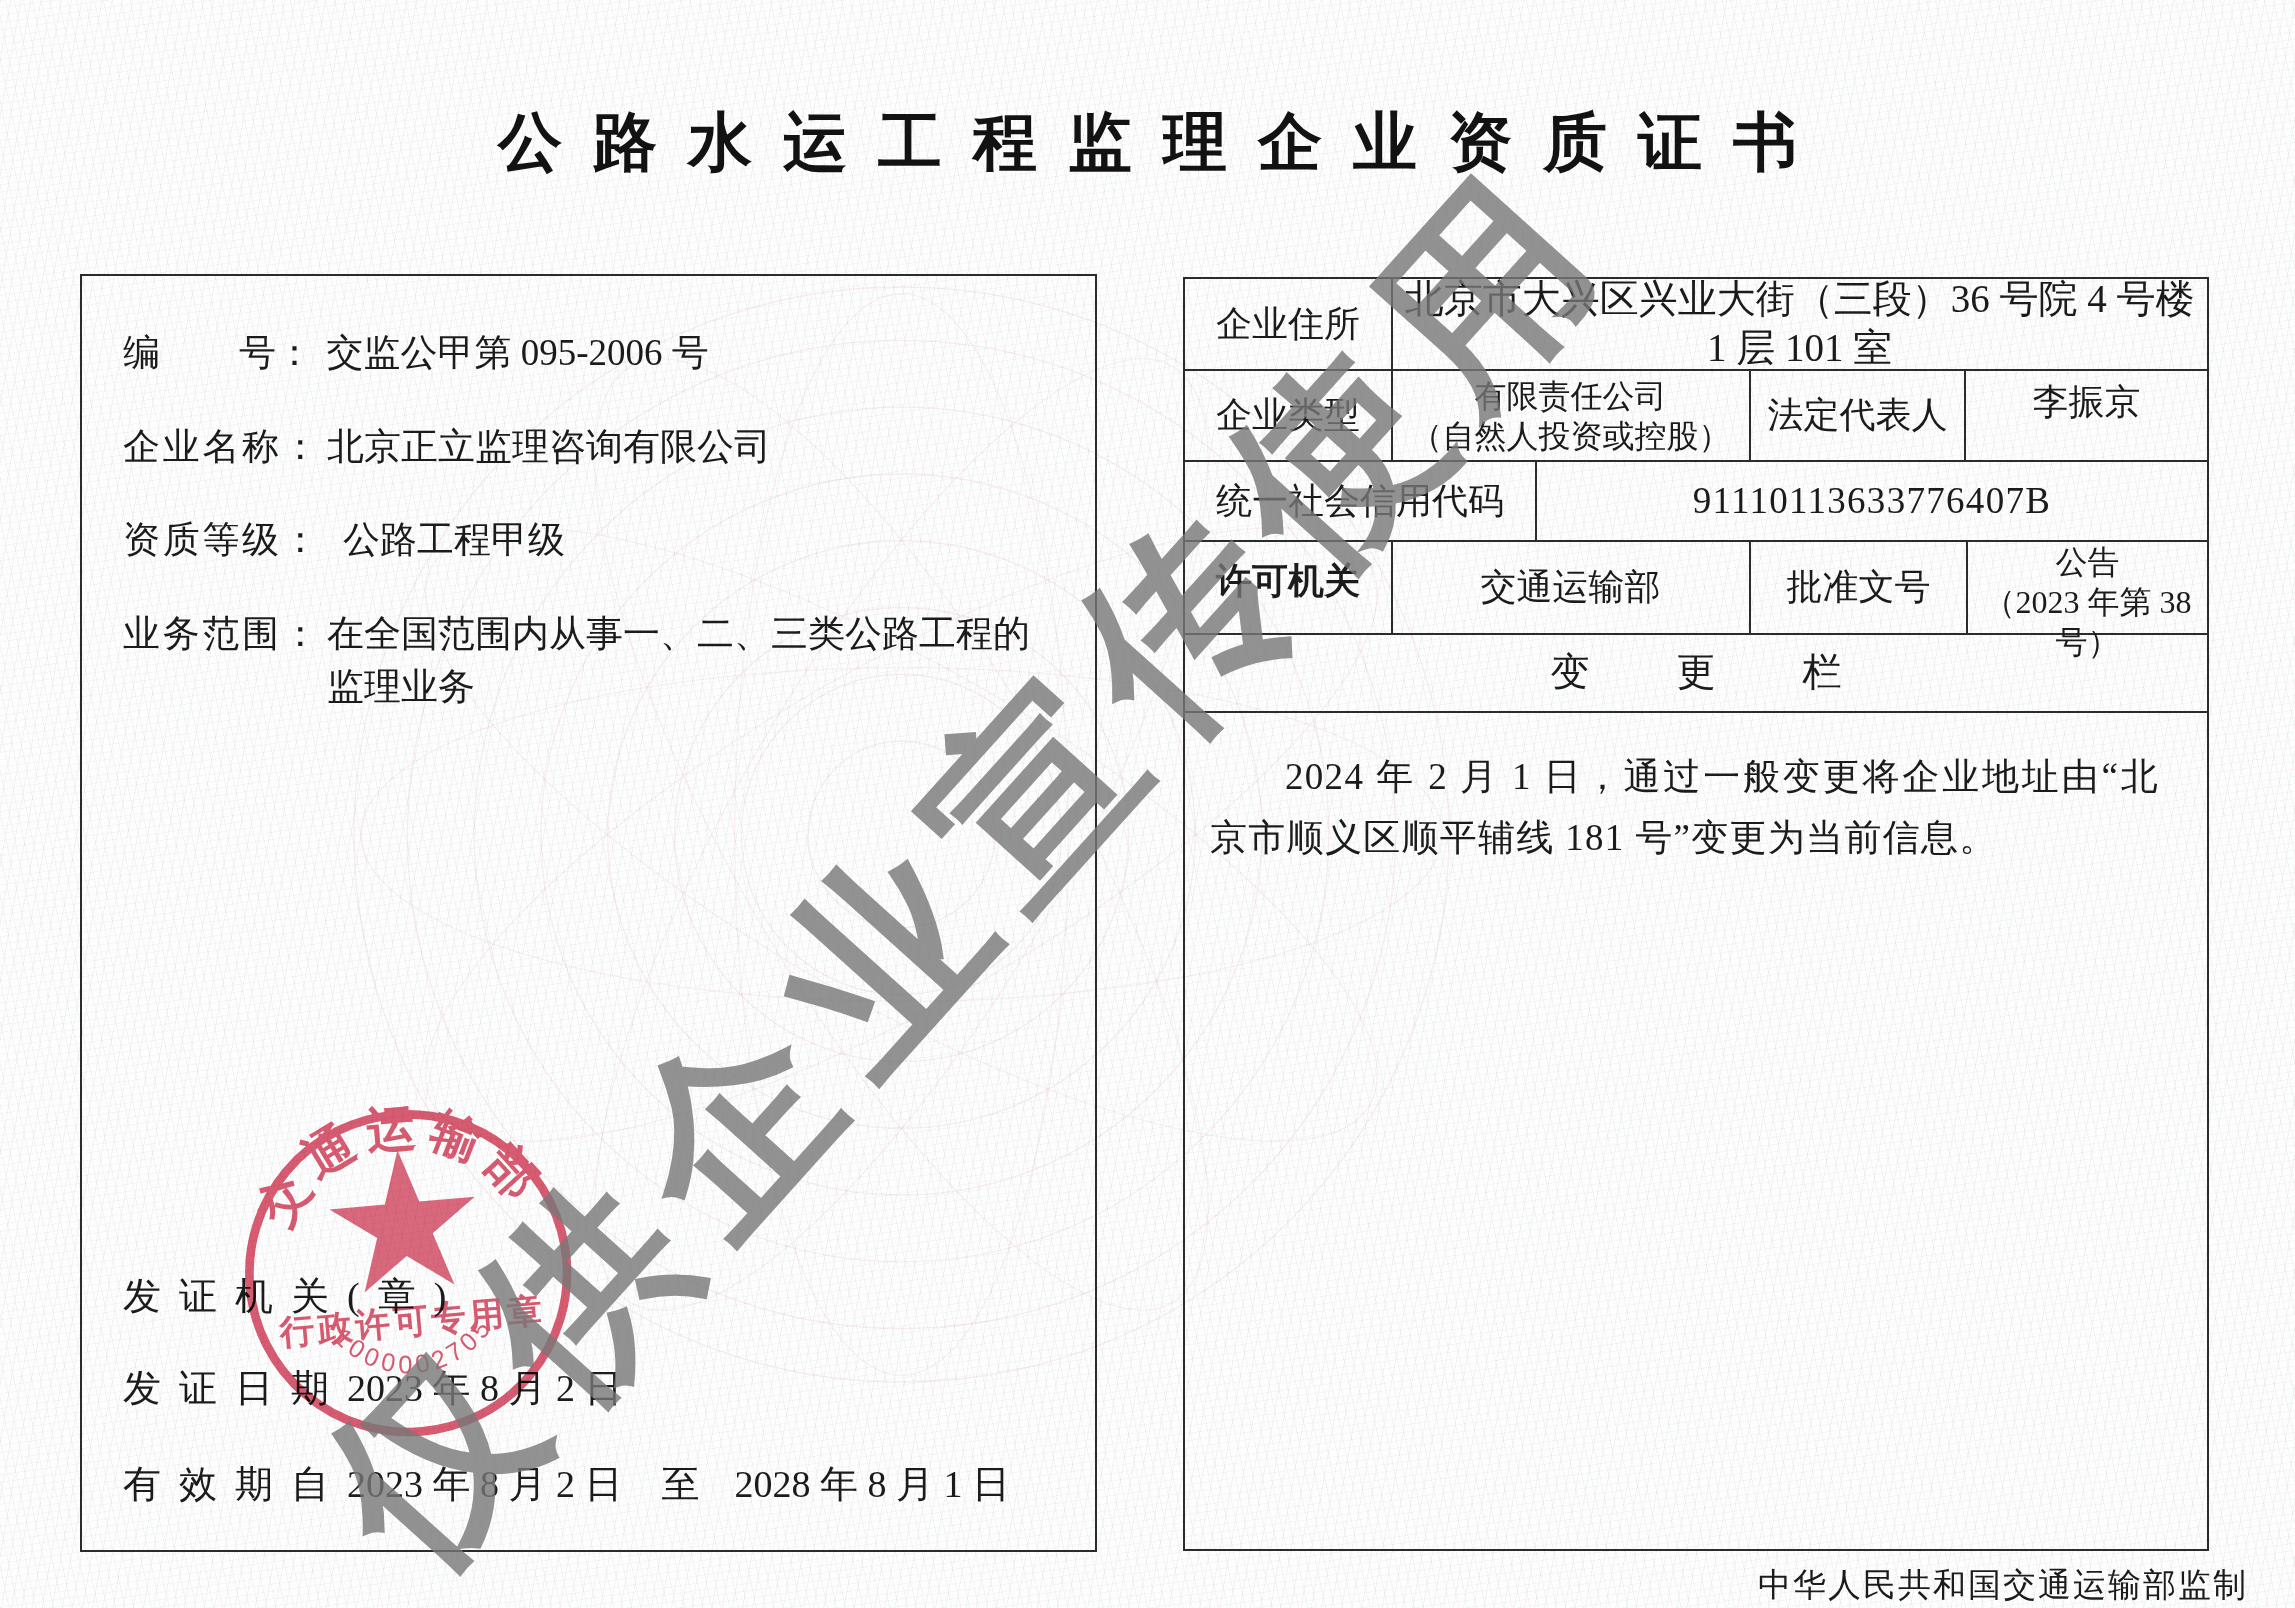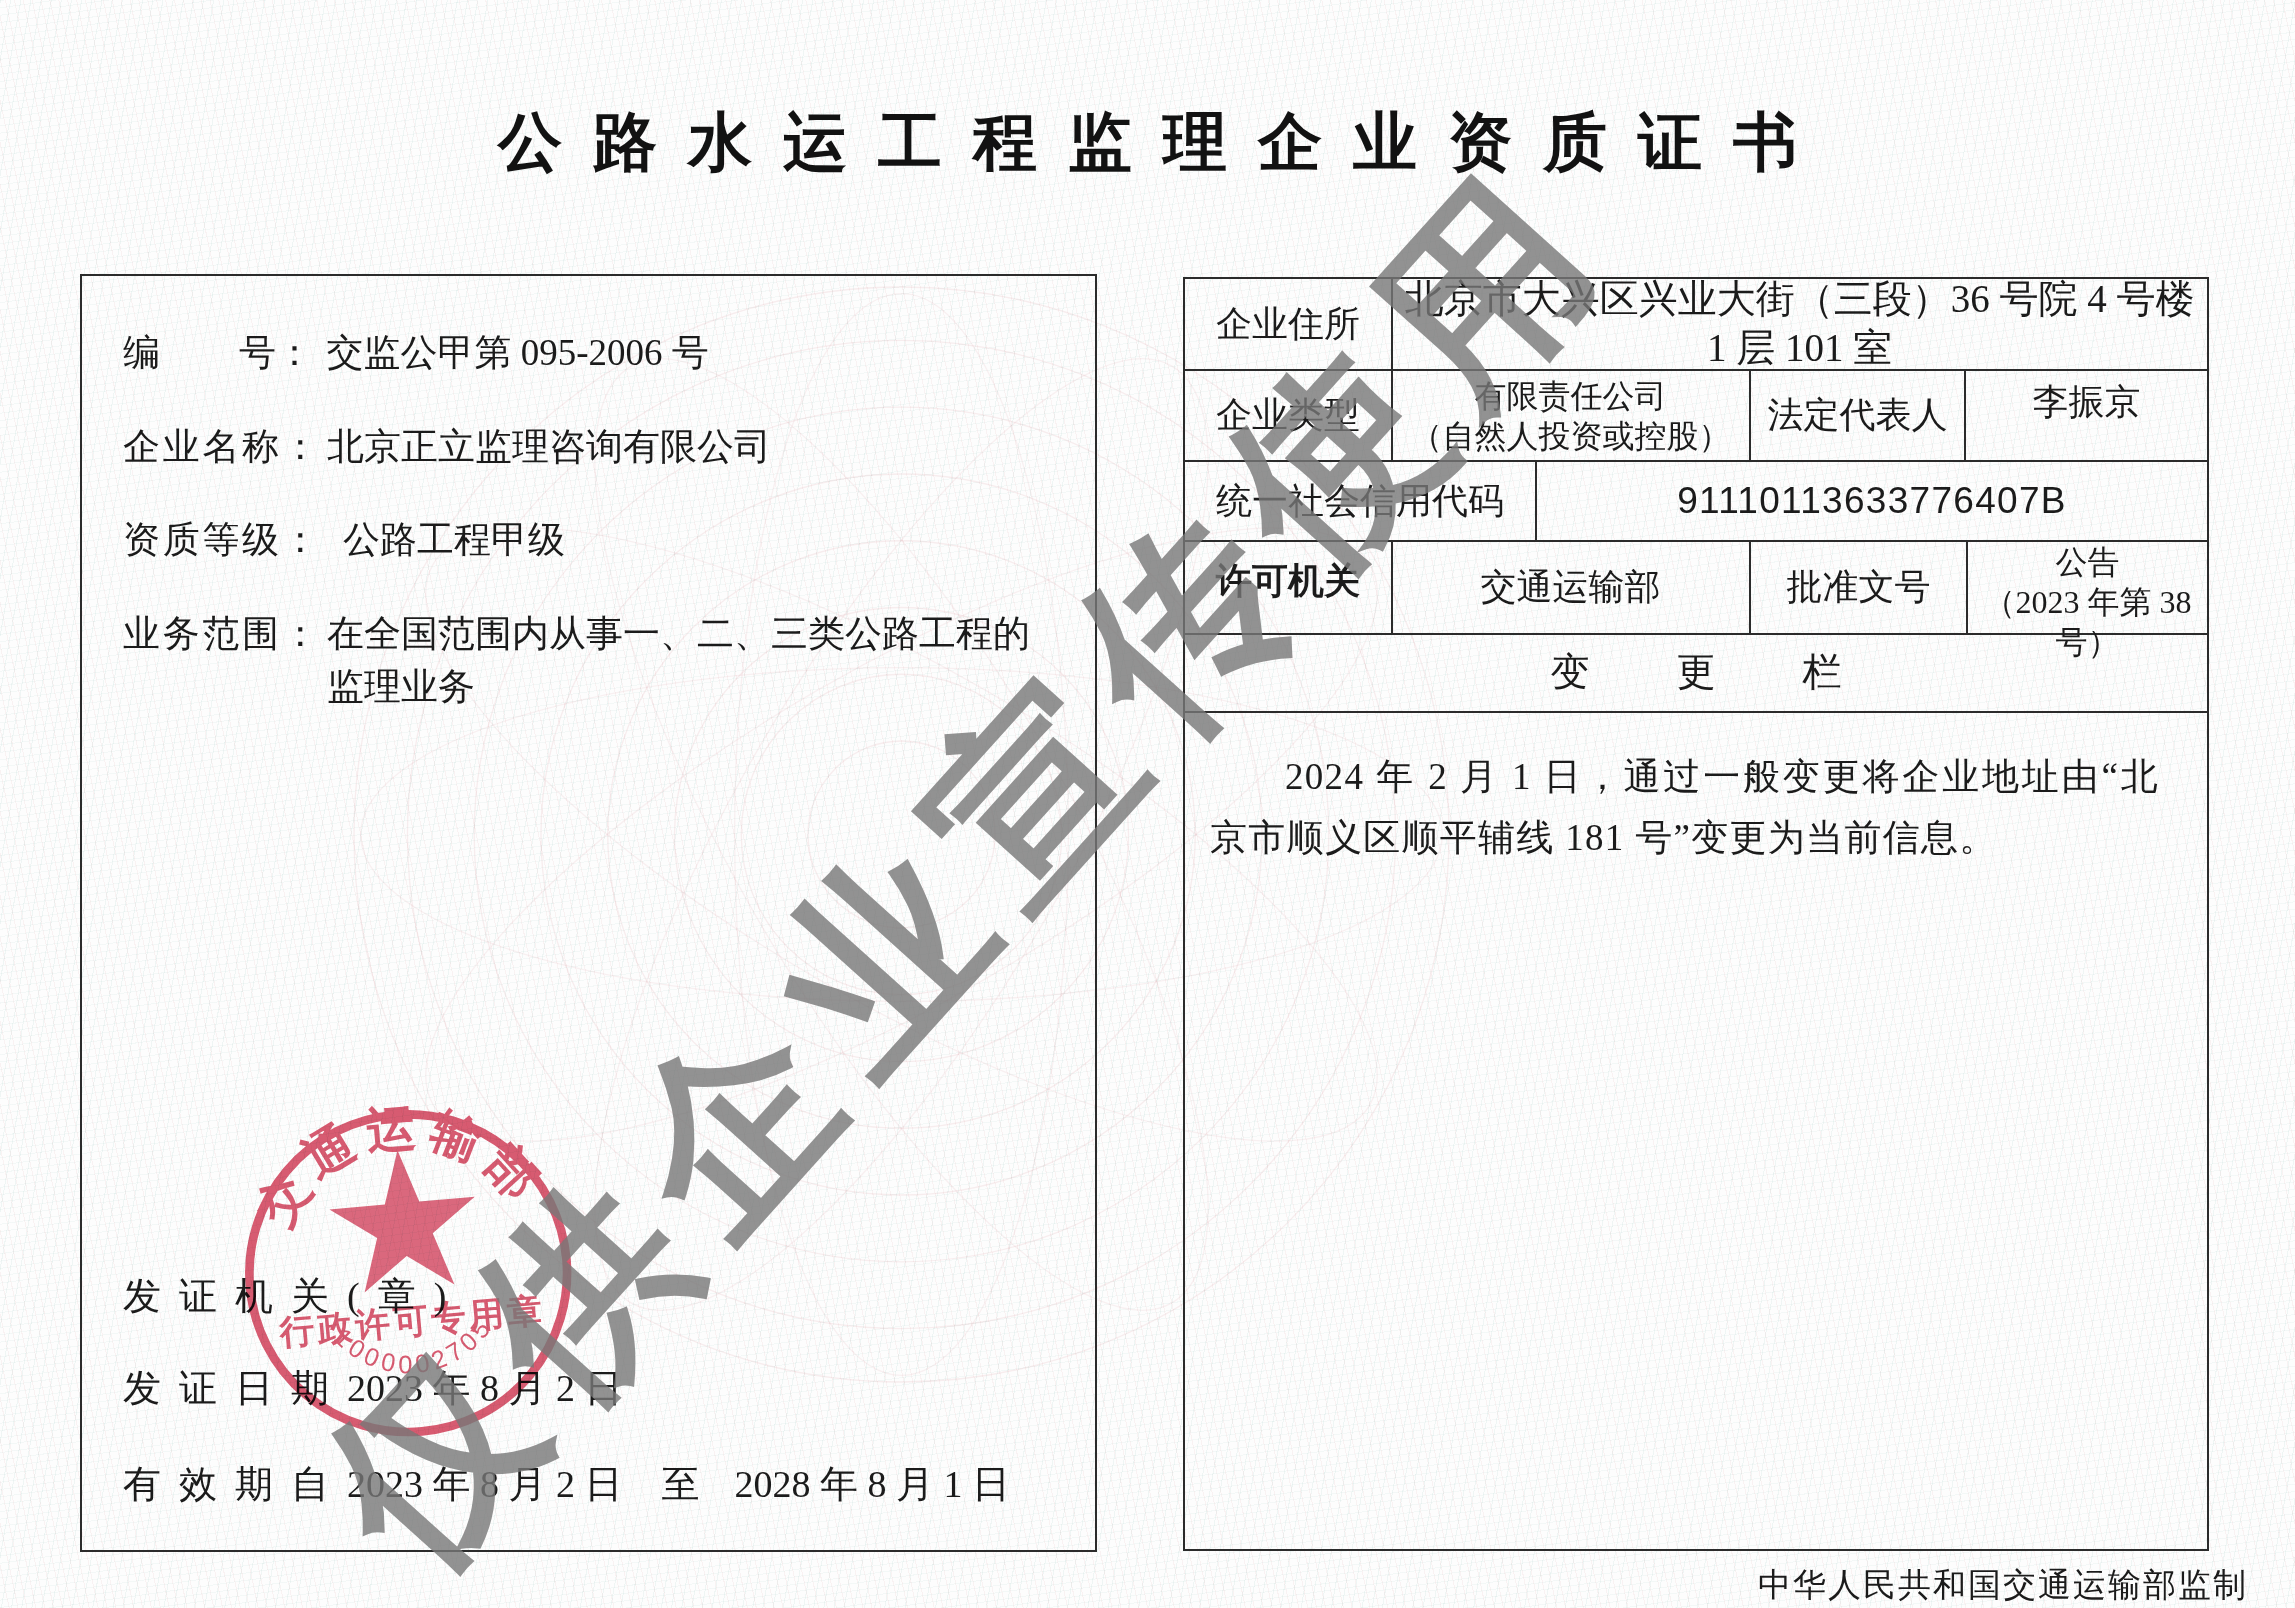--- a/index.html
+++ b/index.html
@@ -176,21 +176,21 @@
 
     <div class="cell" style="left:0; top:92px; width:206px; height:89px;">企业类型</div>
     <div class="cell" style="left:208px; top:92px; width:355px; height:89px;">
       <span class="sub">有限责任公司</span>
       <span class="sub">（自然人投资或控股）</span>
     </div>
     <div class="cell" style="left:566px; top:92px; width:213px; height:89px;">法定代表人</div>
     <div class="cell" style="left:781px; top:79px; width:241px; height:89px;">李振京</div>
 
     <div class="cell" style="left:0; top:183px; width:350px; height:78px;">统一社会信用代码</div>
-    <div class="cell code-value" style="left:352px; top:183px; width:670px; height:78px;">91110113633776407B</div>
+    <div class="cell code-value" style="left:352px; top:183px; width:670px; height:78px;font-family:Liberation Serif, serif;">91110113633776407B</div>
 
     <div class="cell" style="left:0; top:263px; width:206px; height:79px;font-weight:bold;">许可机关</div>
     <div class="cell" style="left:208px; top:263px; width:355px; height:91px;">交通运输部</div>
     <div class="cell" style="left:566px; top:263px; width:215px; height:91px;">批准文号</div>
     <div class="cell" style="left:783px; top:263px; width:239px; height:91px;justify-content:space-between;">
       <span class="sub">公告</span>
       <span class="sub">（2023 年第 38 号）</span>
     </div>
 
     <div class="change-header">变更栏</div>

